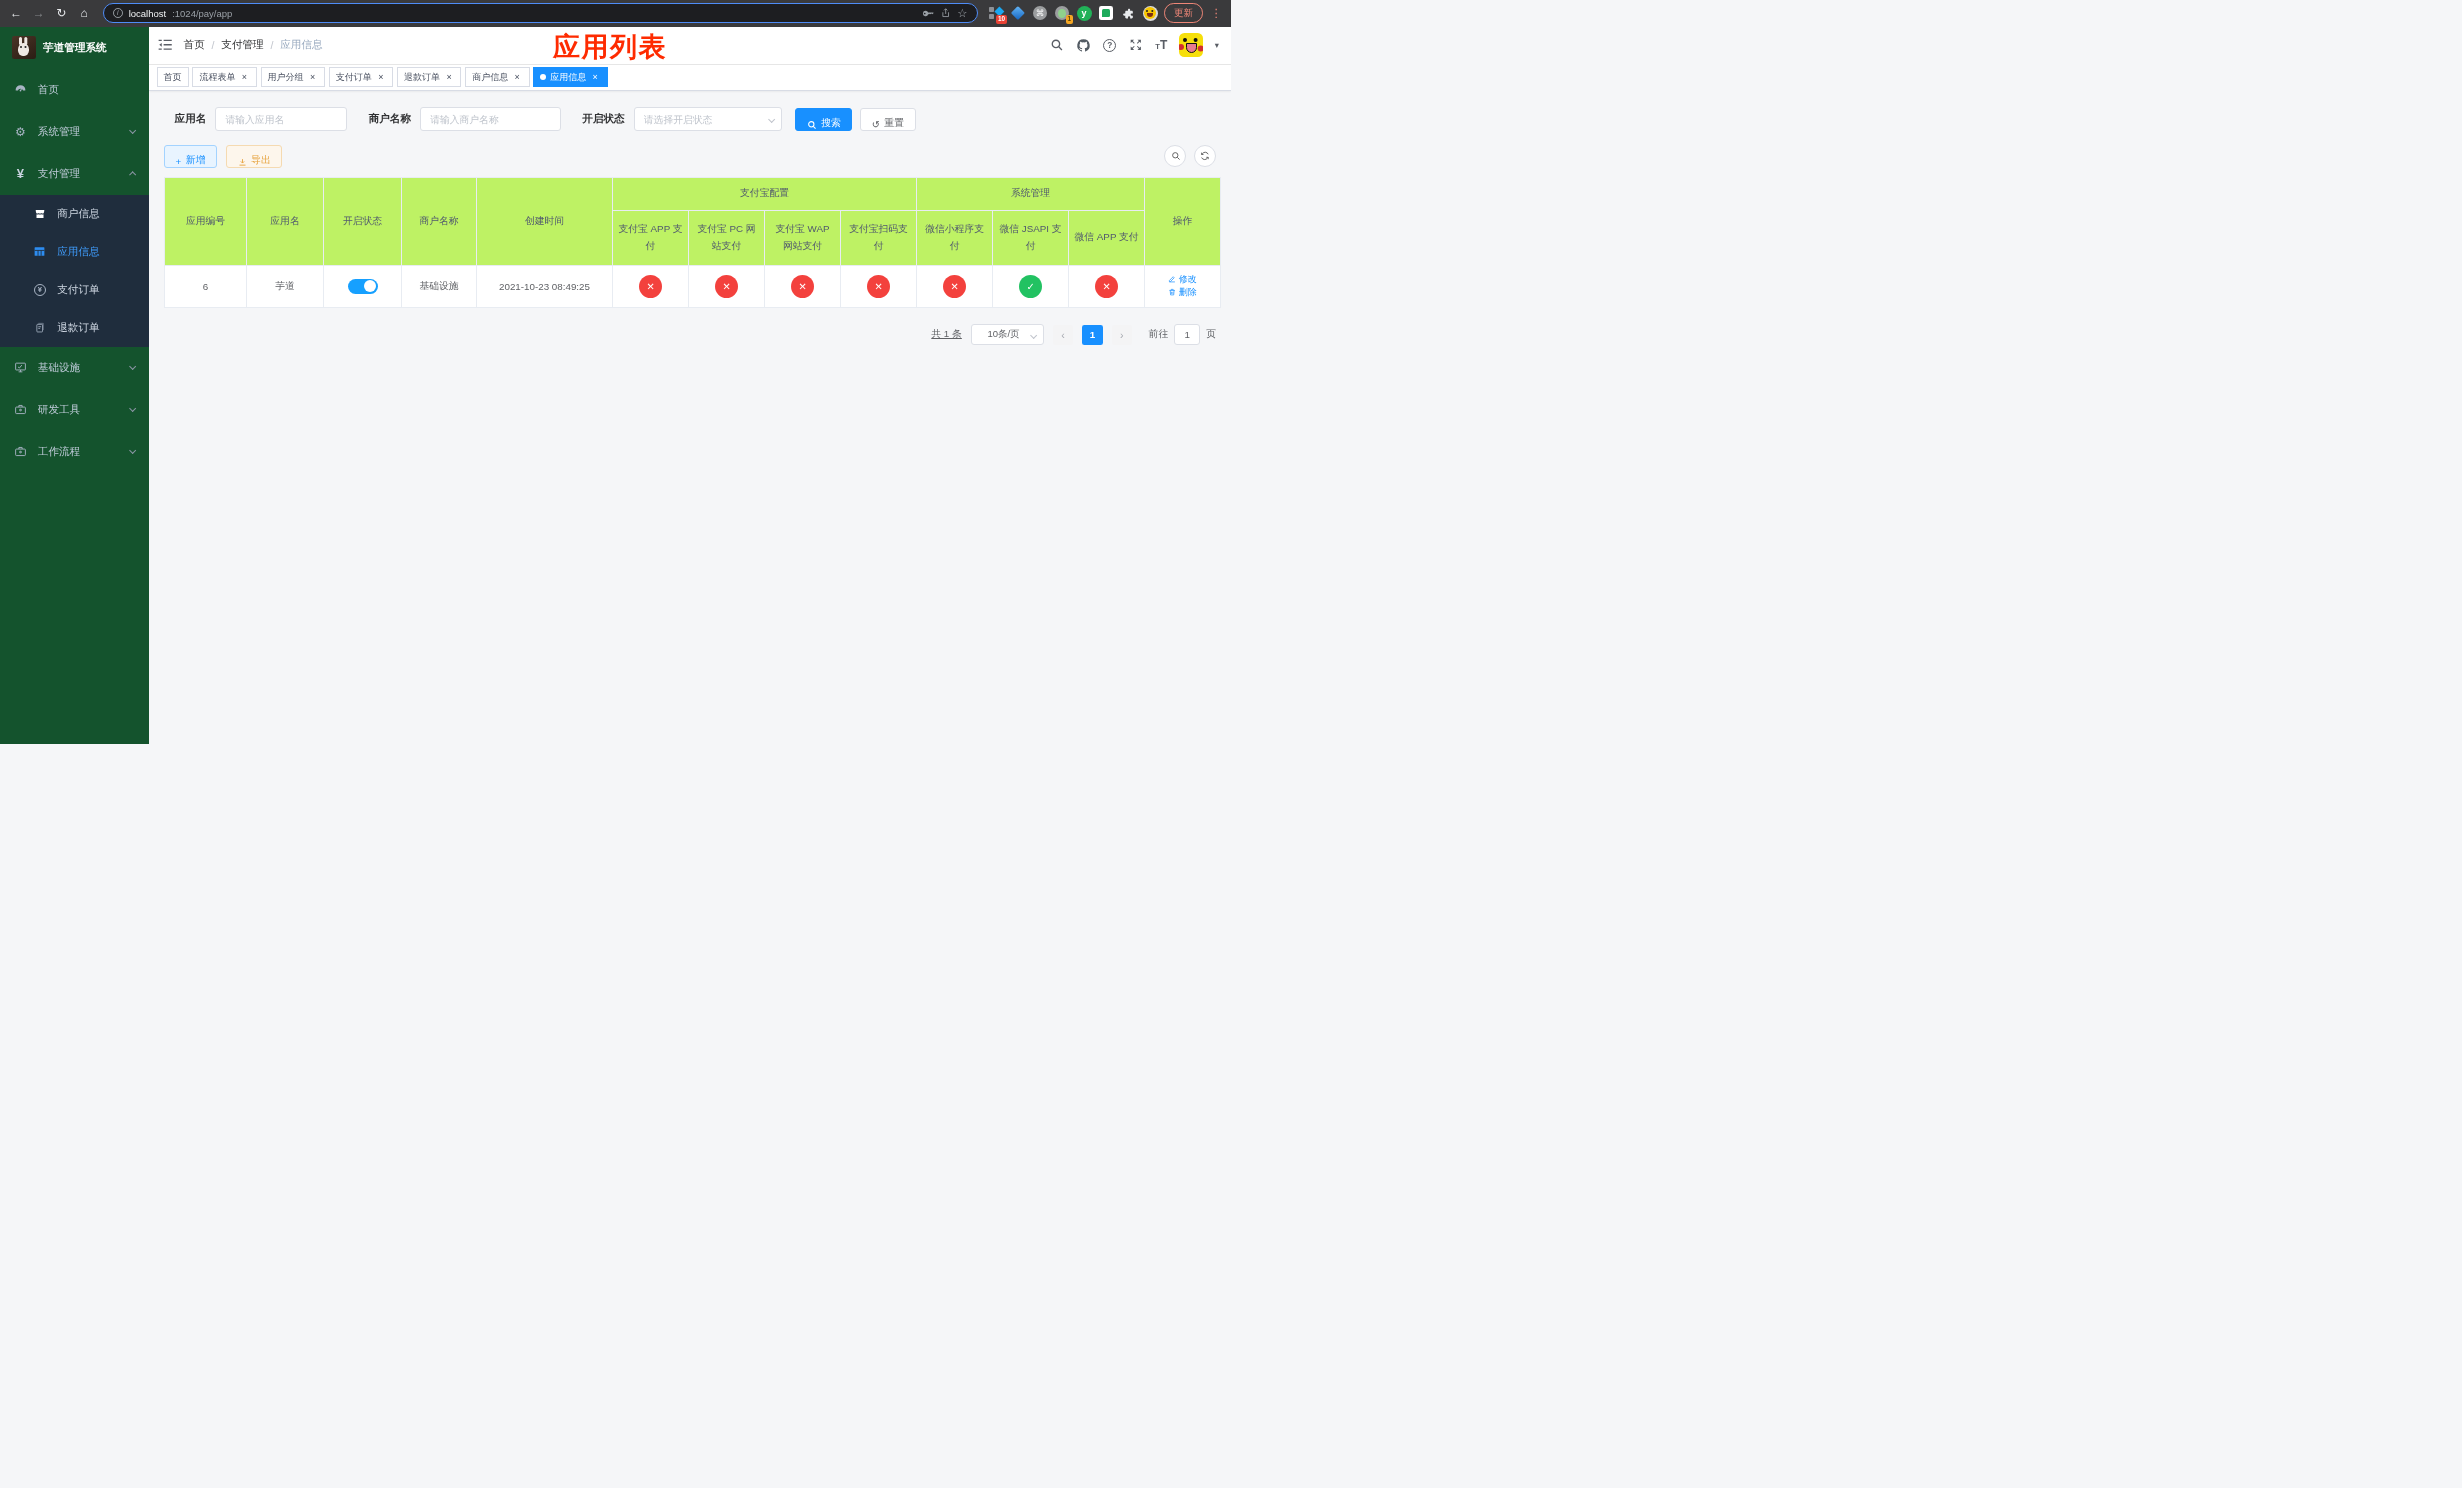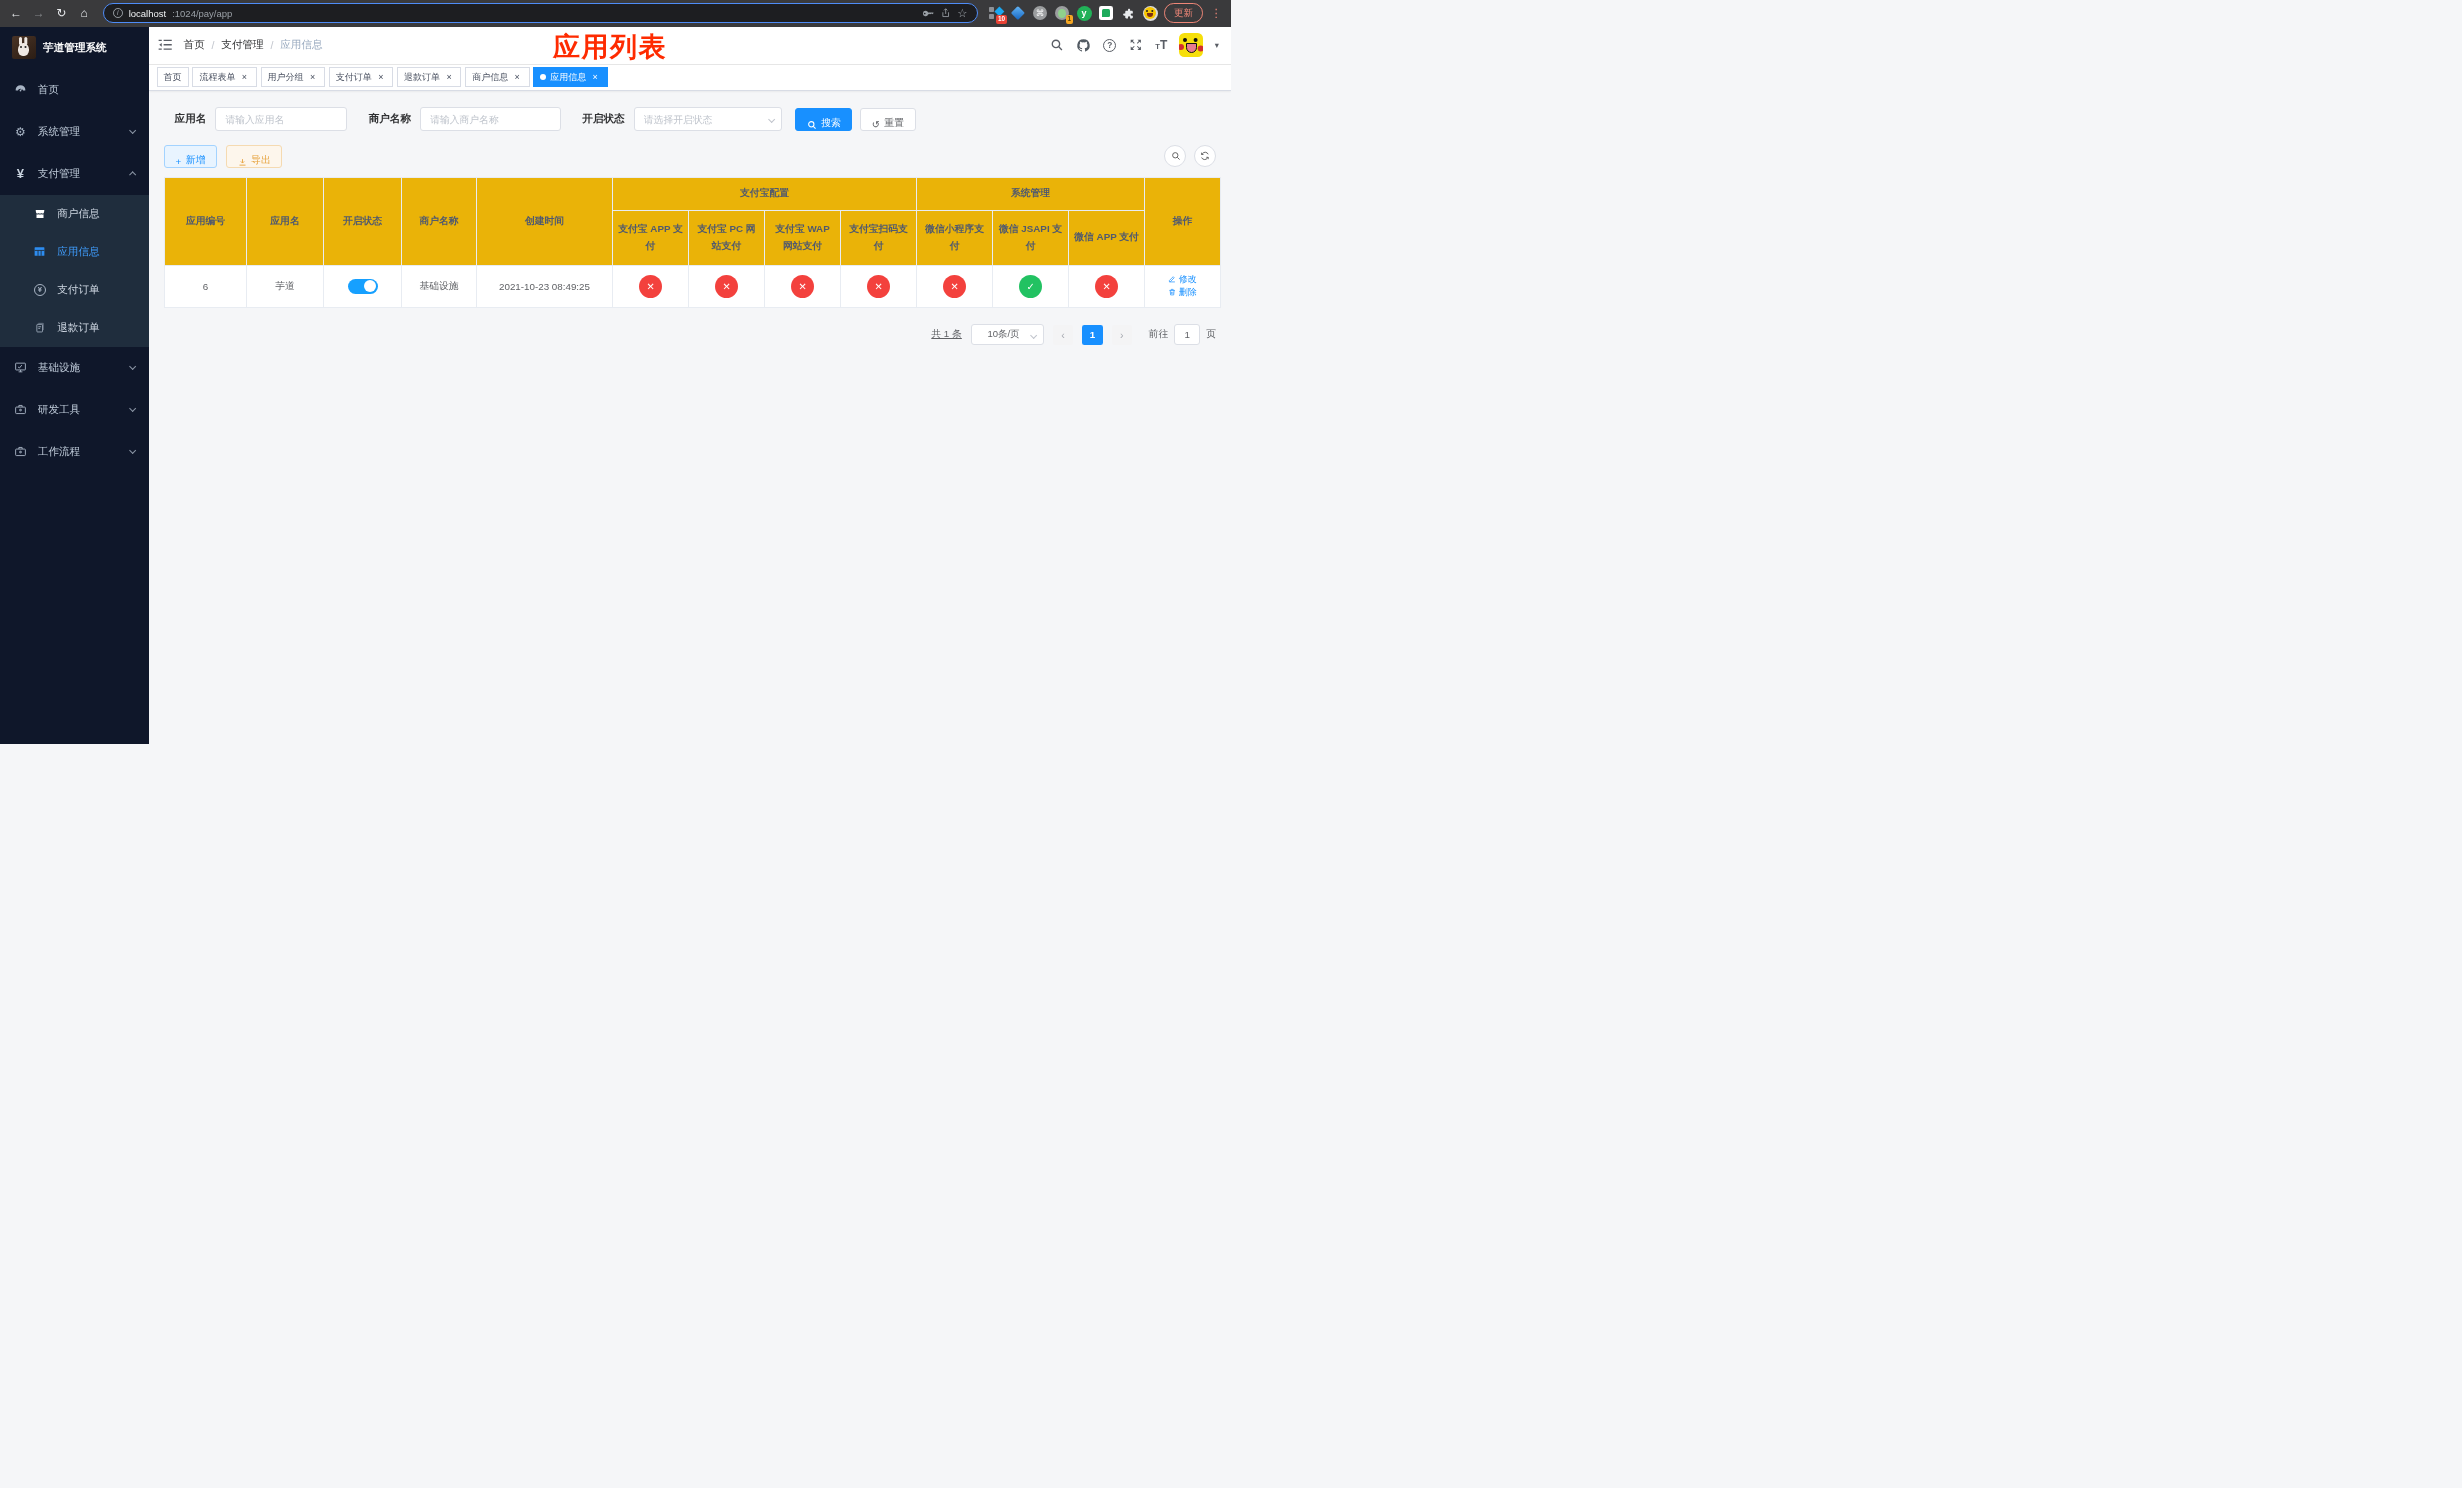--- a/index.html
+++ b/index.html
@@ -45,21 +45,21 @@
   .emoji-face::after { content:""; position:absolute; left:3px; top:6px; width:6px; height:3.8px;
     border-radius:0 0 6px 6px; background:#7c2d12; }
   .update-btn { border:1.1px solid #ee8677; color:#ee8677; font-size:9.5px; border-radius:9.8px;
     padding:2.3px 9px; flex:none; cursor:pointer; }
   .kebab { color:#ee8677; font-size:11.4px; padding:0 1.5px; cursor:pointer; }
 
   
   .app { display:flex; height:718px; }
 
   
-  .sidebar { width:149px; background:#0f172a; color:#bfcbd9; flex:none; overflow:hidden; }
+  .sidebar { width:149px; background:#14532d; color:#bfcbd9; flex:none; overflow:hidden; }
   .logo-row { height:42px; display:flex; align-items:center; gap:7.6px; padding:0 12px; }
   .logo-img { width:23.5px; height:23.5px; border-radius:2.3px; flex:none; position:relative;
     background:linear-gradient(145deg,#4a3426,#2b1d14); overflow:hidden; }
   .bunny { position:absolute; left:6px; top:7.6px; width:10.6px; height:13px; background:#efe9e4;
     border-radius:50% 50% 45% 45%; }
   .bunny::before { content:""; position:absolute; left:0.8px; top:-6px; width:3px; height:7.6px;
     background:#efe9e4; border-radius:3px; box-shadow:5.3px 0 0 #efe9e4; }
   .bunny::after { content:""; position:absolute; left:2.3px; top:3px; width:1.5px; height:1.5px;
     border-radius:50%; background:#333; box-shadow:4.5px 0 0 #333; }
   .logo-title { color:#fff; font-size:10.6px; font-weight:bold; white-space:nowrap; }
@@ -144,21 +144,21 @@
   .toolbar-row .spacer { flex:1; }
   .circ-btn { width:22px; height:22px; border:0.8px solid #dcdfe6; border-radius:50%; background:#fff;
     display:flex; align-items:center; justify-content:center; color:#666; cursor:pointer;
     margin-left:7.6px; }
 
   
   table { width:100%; table-layout:fixed; border-collapse:collapse; margin-top:9px;
     background:#fff; font-size:9.8px; }
   th,td { border:0.8px solid #e8ecf2; text-align:center; vertical-align:middle; padding:3px 4.5px;
     word-break:break-all; }
-  thead th { background:#eab308; color:#515a6e; font-weight:bold; line-height:1.7; }
+  thead th { background:#bef264; color:#515a6e; font-weight:normal; line-height:1.7; }
   thead tr.gr th { height:33px; }
   thead tr.sub th { height:55px; }
   thead th.span2 { height:88px; }
   tbody td { height:42px; color:#606266; background:#fff; }
   .switch { width:30px; height:15px; border-radius:7.6px; background:#16a0ff; position:relative;
     display:inline-block; cursor:pointer; vertical-align:middle; }
   .switch::after { content:""; position:absolute; right:1.5px; top:1.5px; width:12px; height:12px;
     border-radius:50%; background:#fff; }
   .status { width:23px; height:23px; border-radius:50%; display:inline-flex; align-items:center;
     justify-content:center; color:#fff; font-size:9.8px; }

